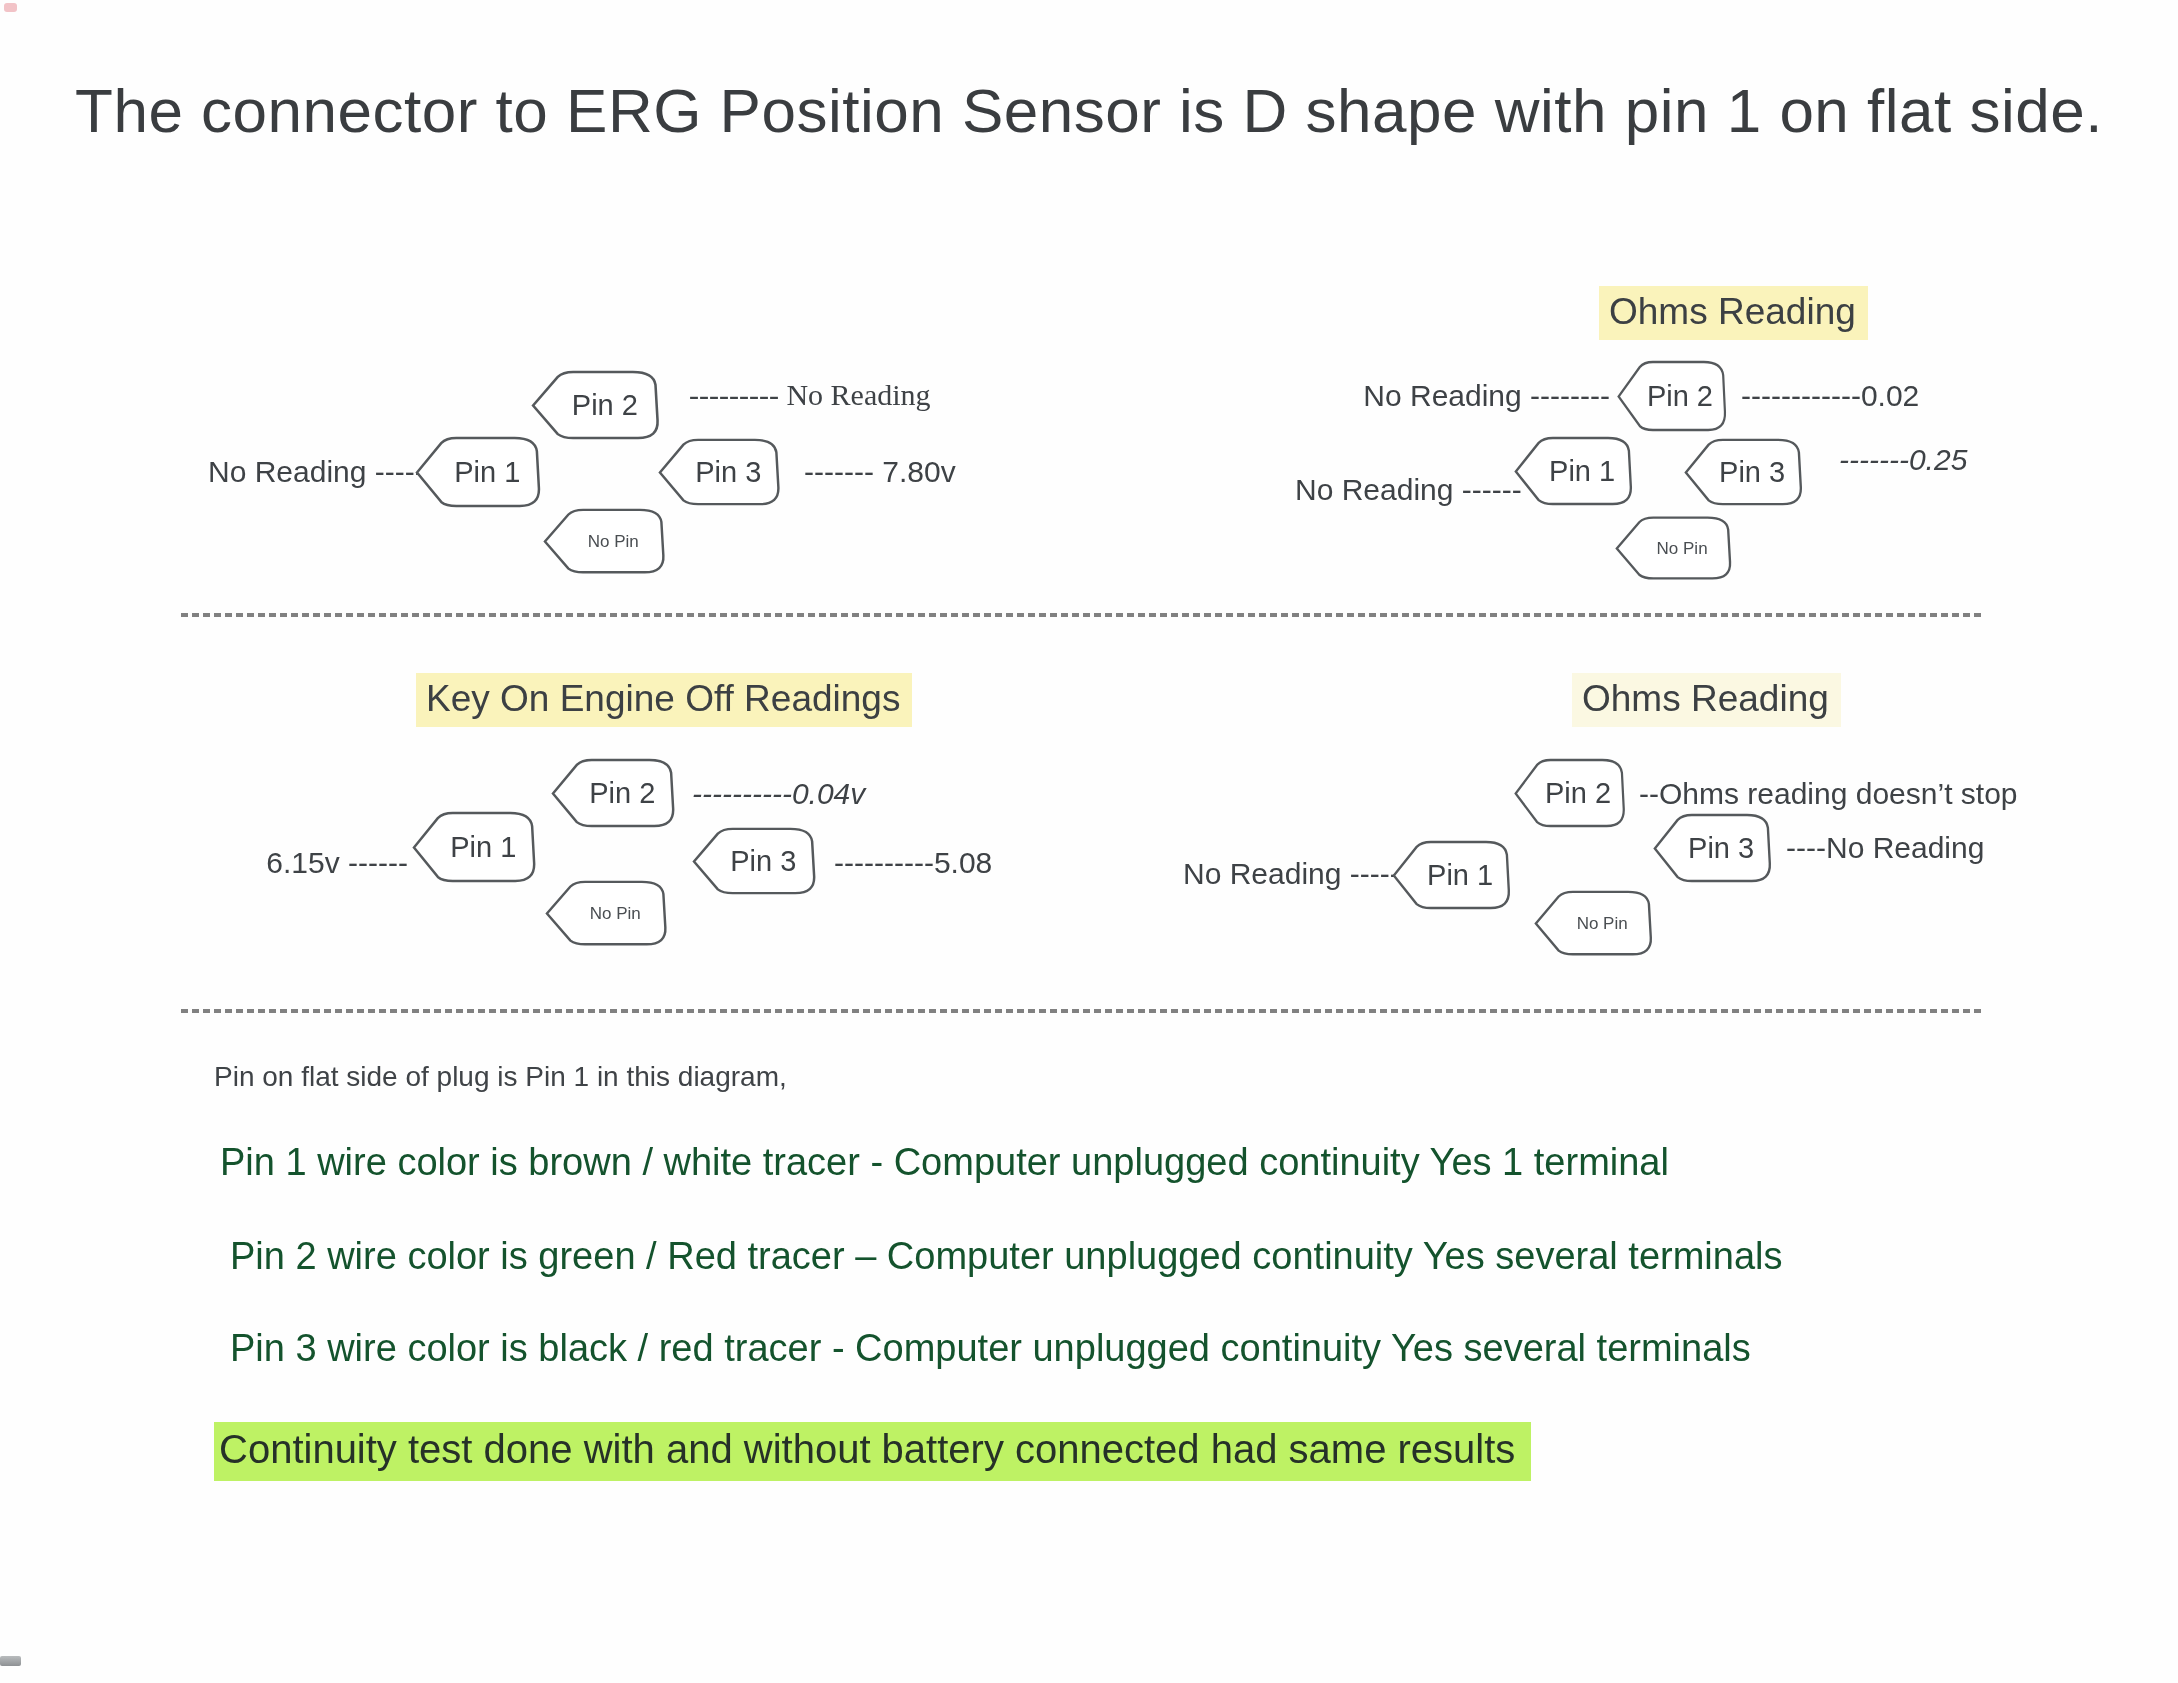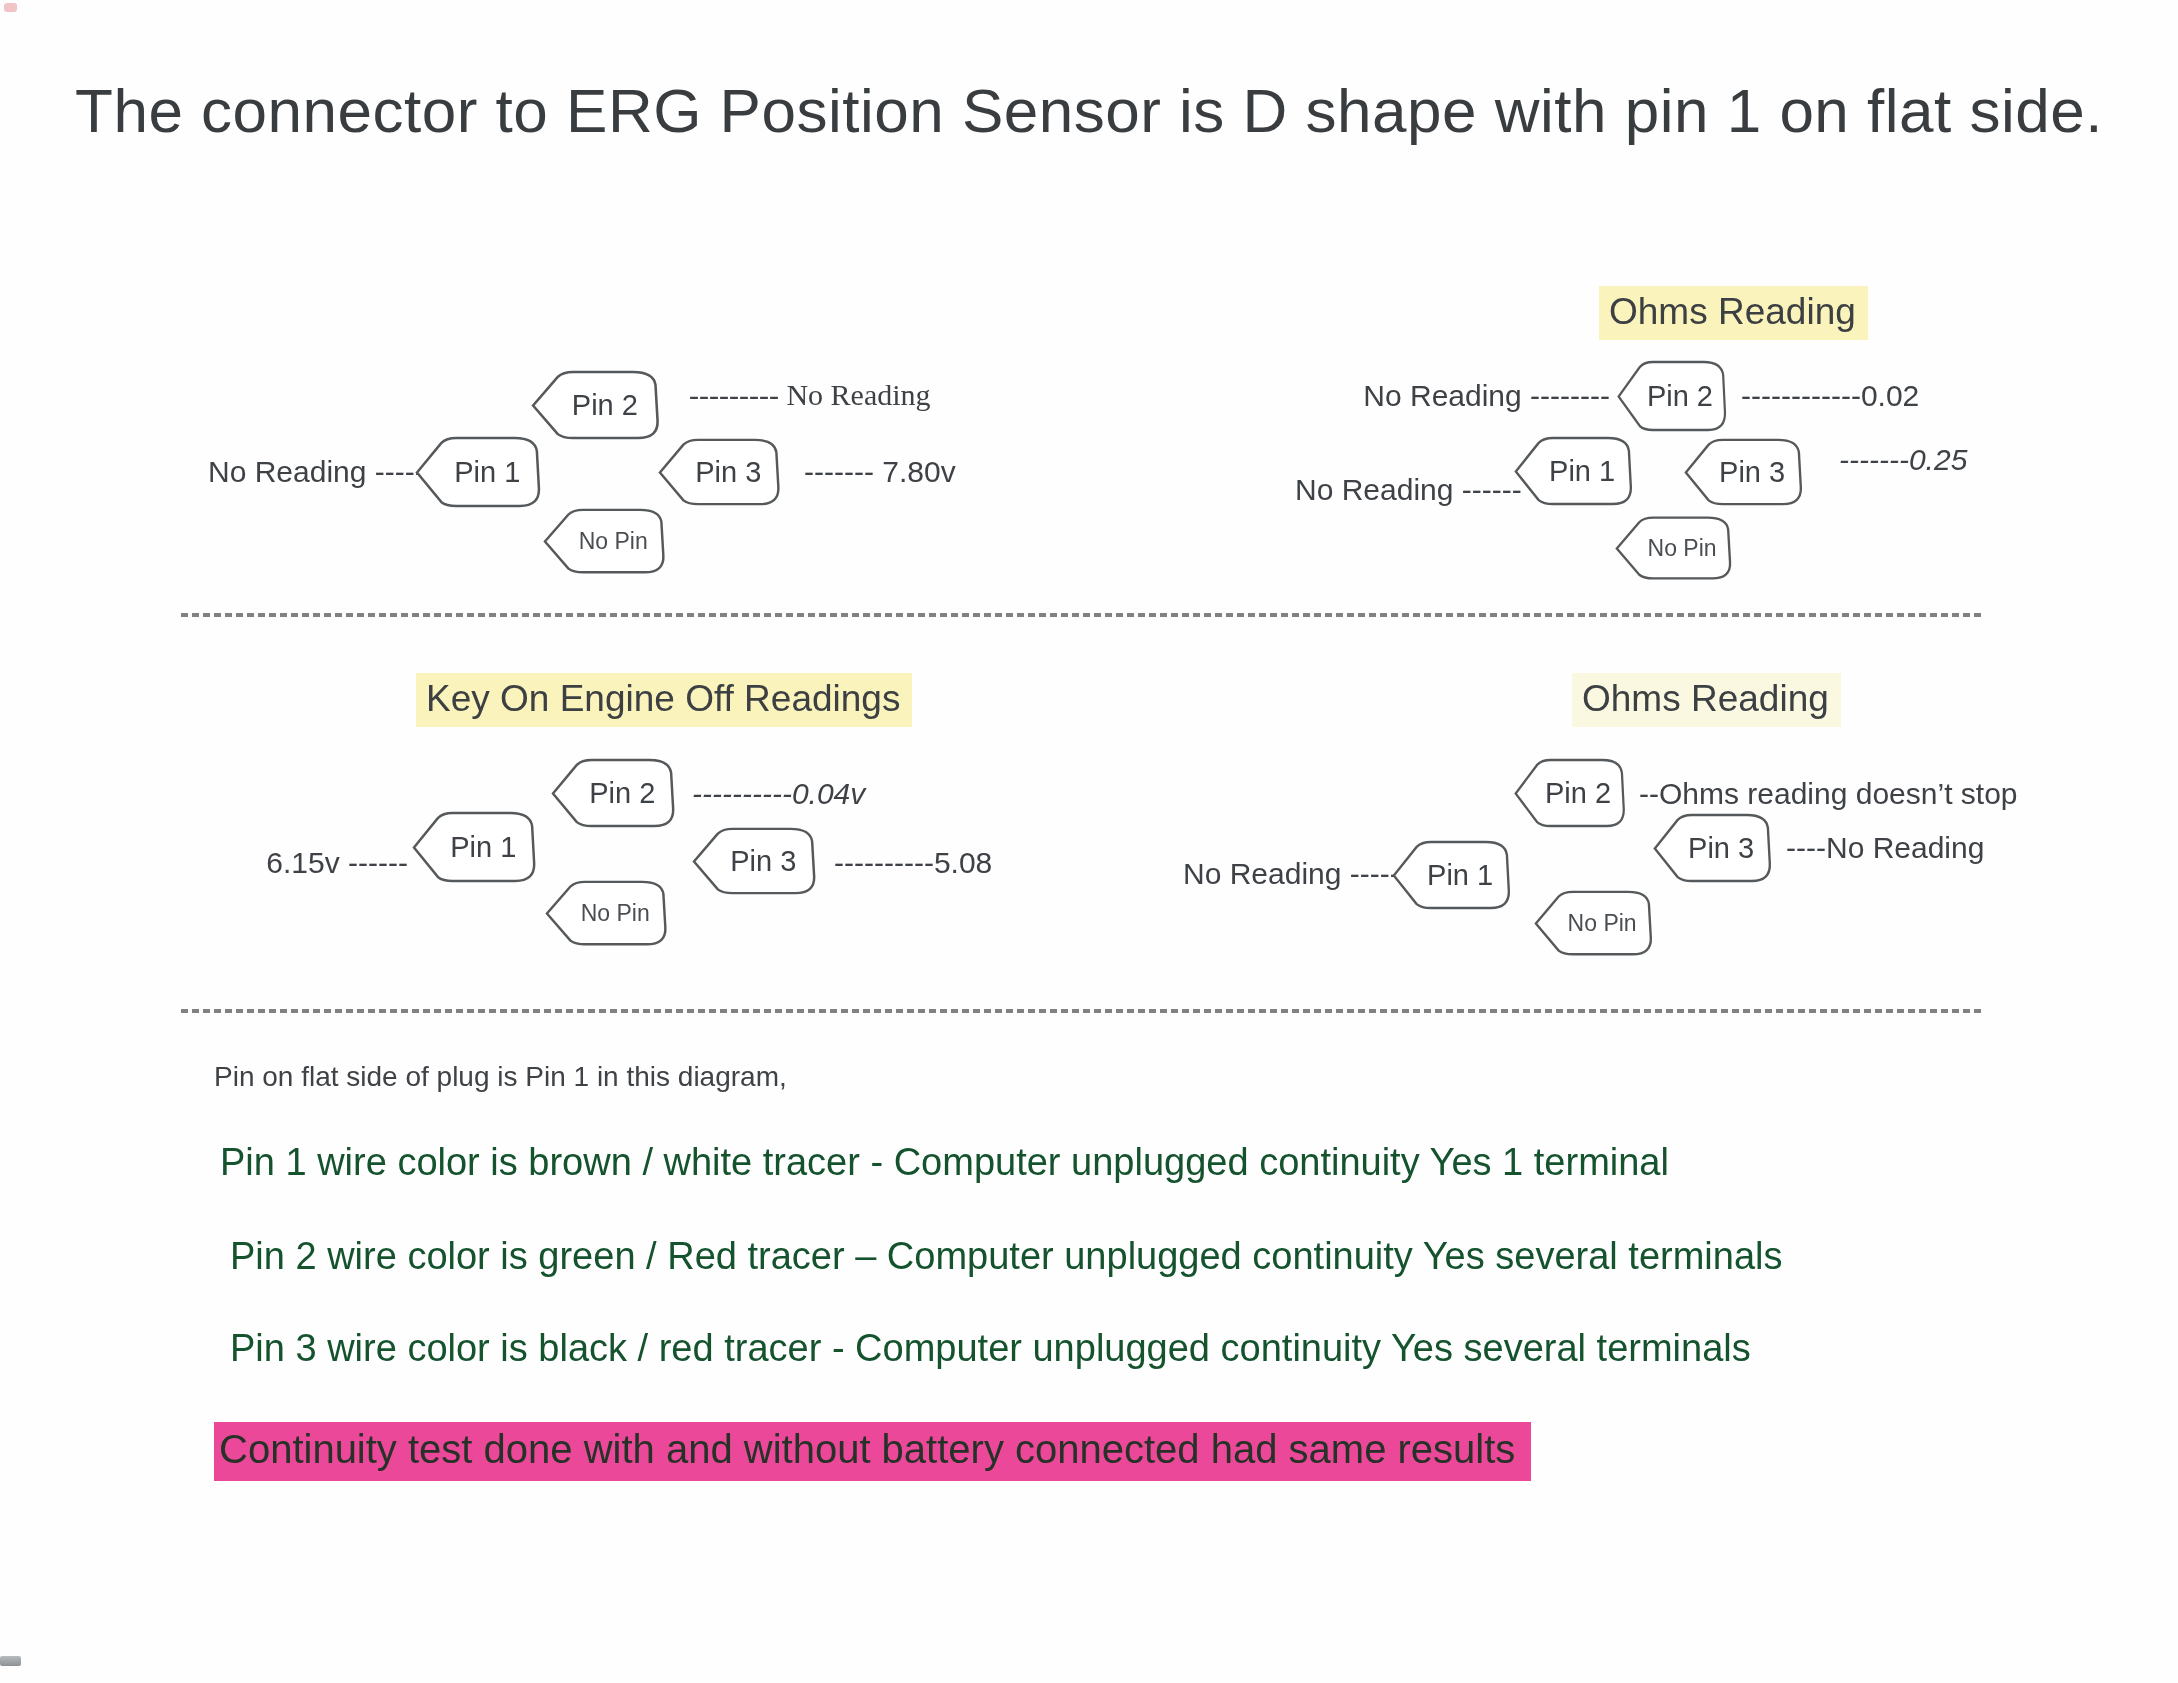--- a/index.html
+++ b/index.html
@@ -21,35 +21,35 @@
   }
   .hl-yellow{background:#faf3bb;}
   .hl-yellow-faint{background:#fbf8e2;}
   .pin{position:absolute;}
   .pin svg{position:absolute;left:0;top:0;width:100%;height:100%;}
   .pin .pin-text{
     position:absolute;left:8%;top:0;width:88%;height:100%;
     display:flex;align-items:center;justify-content:center;
     font-size:29px;color:#3e4246;white-space:nowrap;
   }
-  .pin.small .pin-text{font-size:23px;color:#4a4e52;}
+  .pin.small .pin-text{font-size:17px;color:#4a4e52;}
   .reading{
     position:absolute;font-size:30px;color:#3e4246;white-space:nowrap;
     line-height:34px;
   }
   .reading.right-align{text-align:right;}
   .divider{
     position:absolute;height:4px;
     background:repeating-linear-gradient(90deg,#818181 0 7px,transparent 7px 11px);
   }
   .footnote{font-size:28px;color:#3f4347;white-space:nowrap;}
   .note{font-size:38px;color:#14532d;white-space:nowrap;}
   .green-note{
     display:inline-block;white-space:nowrap;
-    background:#ec4899;color:#263128;
+    background:#bef264;color:#263128;
     font-size:40px;padding:5px 16px 9px 5px;
   }
   .corner-dot{
     left:4px;top:3px;width:13px;height:9px;background:#f2c3c7;border-radius:3px;
   }
   .scroll-artifact{
     left:0;top:1656px;width:21px;height:10px;
     background:linear-gradient(180deg,#b9bcbe,#8e9194);border-radius:2px;
   }
 </style>

